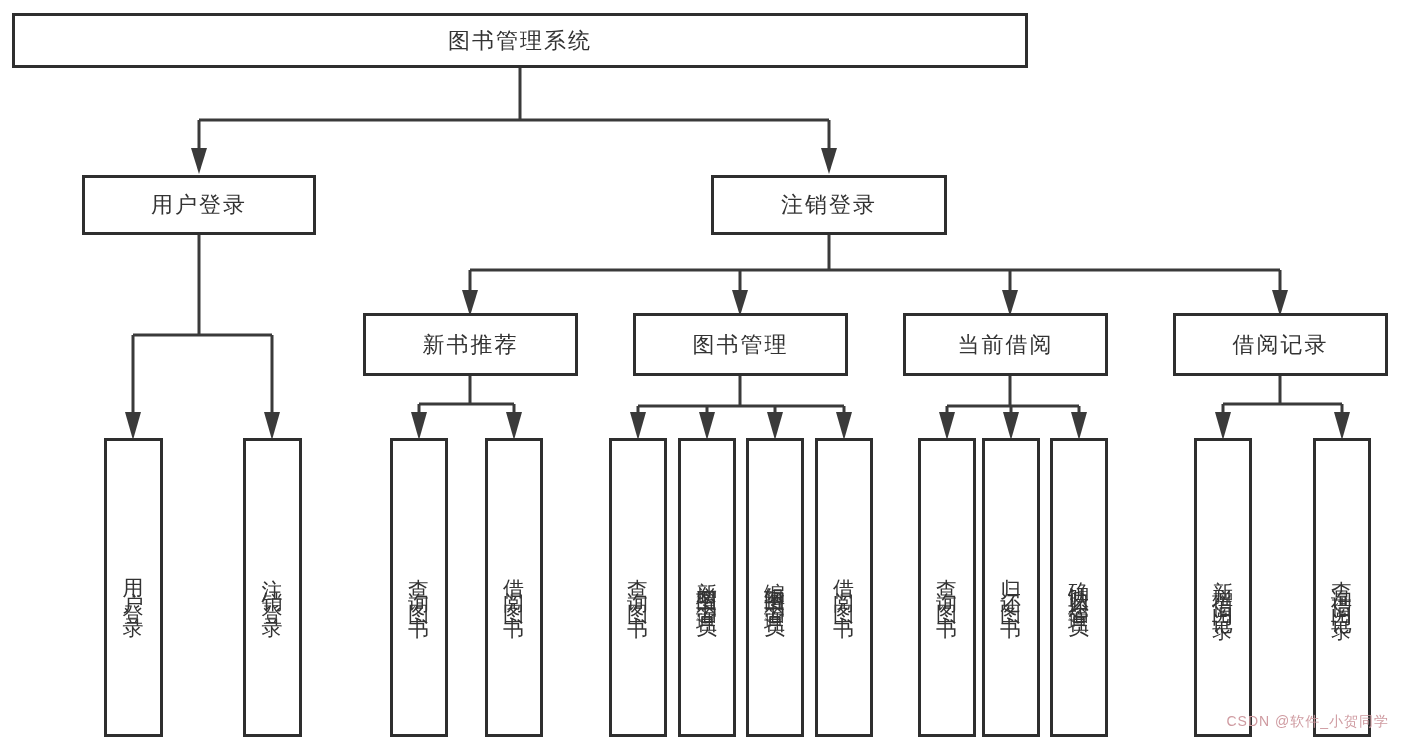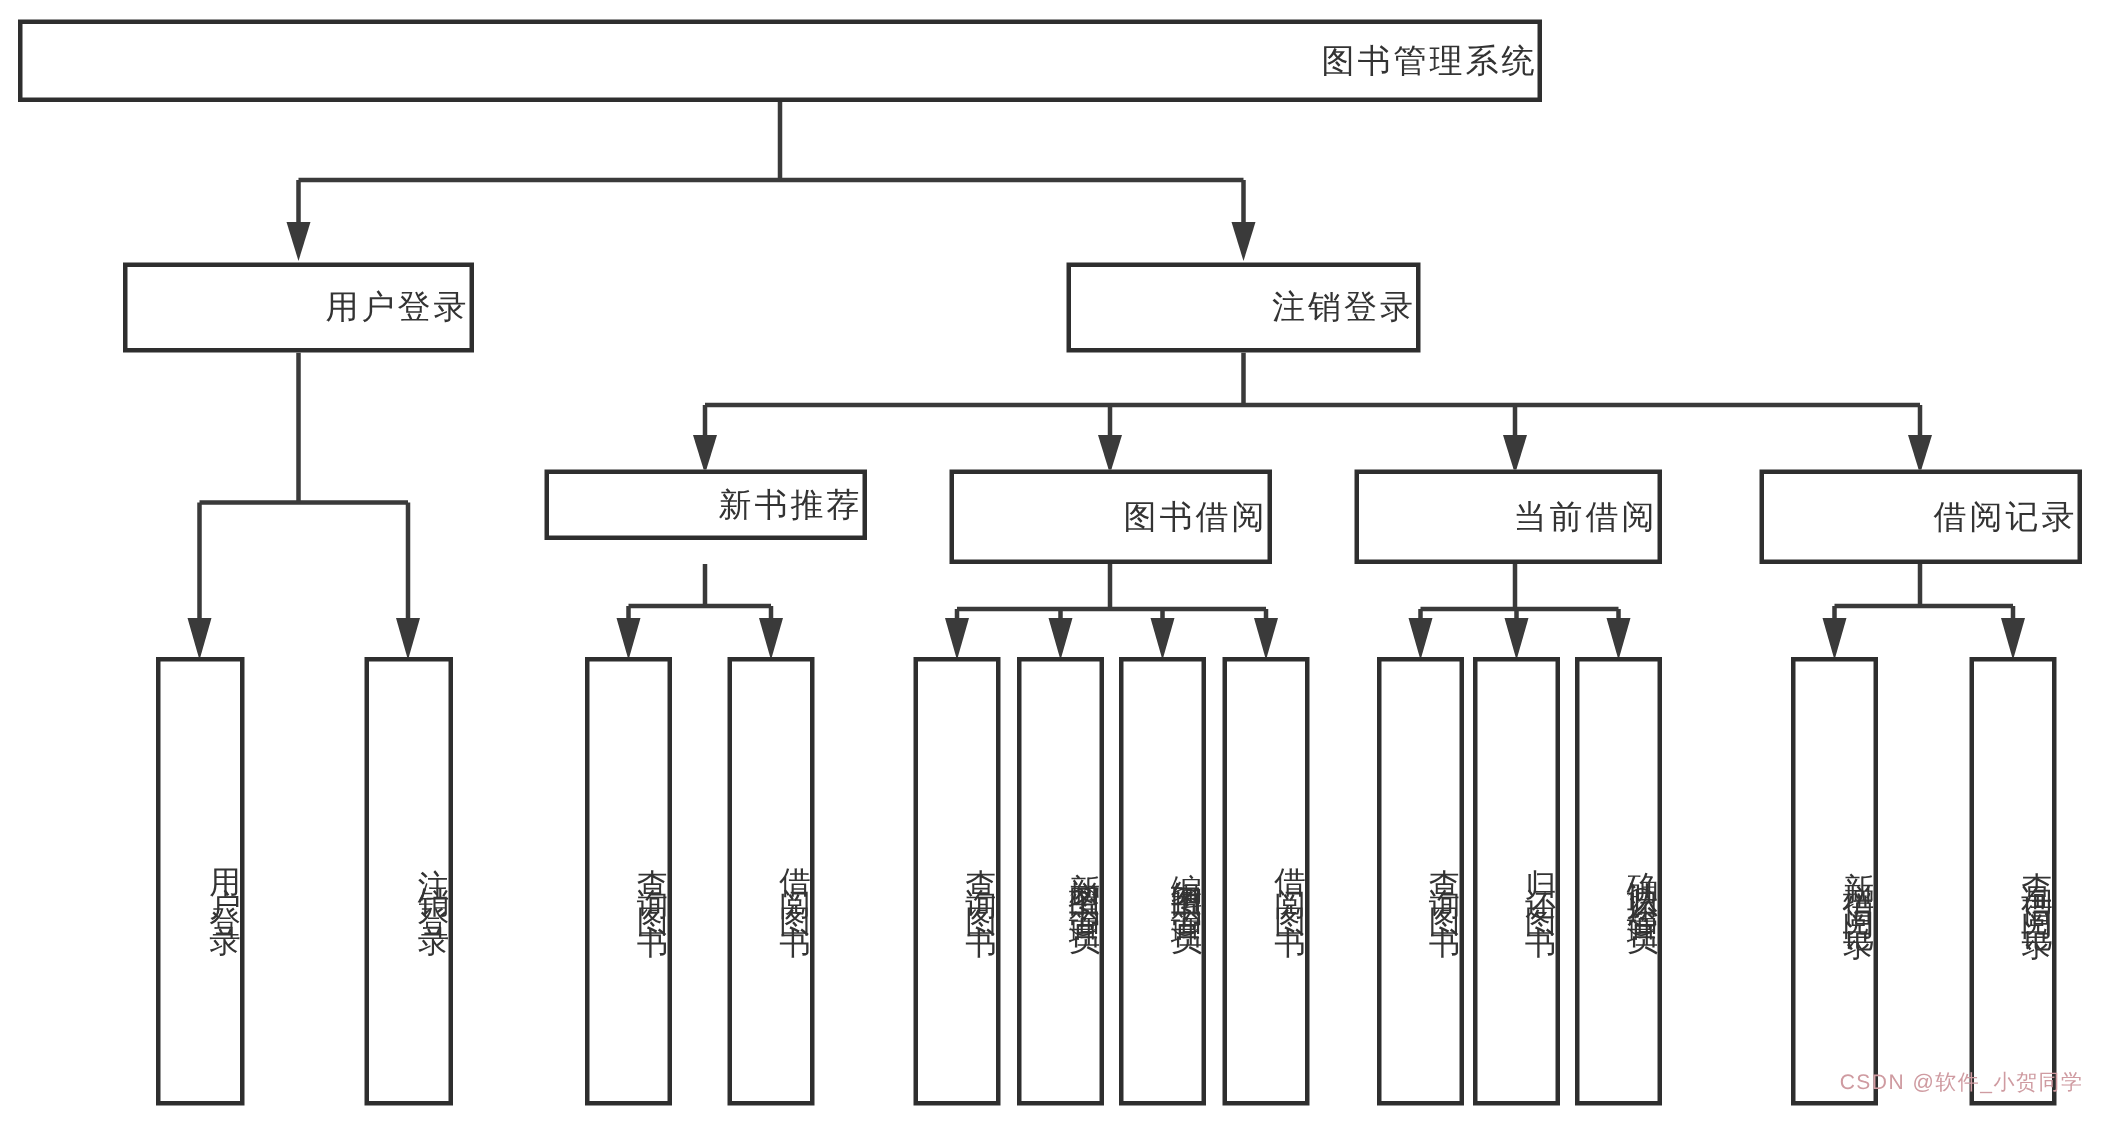--- a/index.html
+++ b/index.html
@@ -3,21 +3,21 @@
 <meta charset="utf-8">
 <style>
   html,body{margin:0;padding:0;background:#ffffff;}
   .canvas{
     position:relative;width:1405px;height:747px;background:#ffffff;
     font-family:"Liberation Sans","DejaVu Sans",sans-serif;overflow:hidden;
   }
   svg.connectors{position:absolute;left:0;top:0;z-index:1;}
   .node{
     position:absolute;box-sizing:border-box;background:#ffffff;
-    border:3px solid #2e2e2e;display:flex;align-items:center;justify-content:flex-end;
+    border:3px solid #2e2e2e;display:flex;align-items:center;justify-content:center;
     z-index:2;color:#333333;
   }
   .hbox span{font-size:22px;letter-spacing:2px;white-space:nowrap;}
   .vbox span{
     writing-mode:vertical-rl;text-orientation:mixed;
     font-size:21px;line-height:1;white-space:nowrap;
   }
   .v4 span{letter-spacing:13px;}
   .v6 span{letter-spacing:8px;}
   .v9 span{letter-spacing:5px;}
@@ -75,25 +75,25 @@
     <span>图书管理系统</span>
   </div>
 
   <div class="node hbox" style="left:82px;top:175px;width:234px;height:60px;">
     <span>用户登录</span>
   </div>
   <div class="node hbox" style="left:711px;top:175px;width:236px;height:60px;">
     <span>注销登录</span>
   </div>
 
-  <div class="node hbox" style="left:363px;top:313px;width:215px;height:47px;">
+  <div class="node hbox" style="left:363px;top:313px;width:215px;height:63px;">
     <span>新书推荐</span>
   </div>
   <div class="node hbox" style="left:633px;top:313px;width:215px;height:63px;">
-    <span>图书借阅</span>
+    <span>图书管理</span>
   </div>
   <div class="node hbox" style="left:903px;top:313px;width:205px;height:63px;">
     <span>当前借阅</span>
   </div>
   <div class="node hbox" style="left:1173px;top:313px;width:215px;height:63px;">
     <span>借阅记录</span>
   </div>
 
   <div class="node vbox v4" style="left:104px;top:438px;width:59px;height:299px;">
     <span>用户登录</span>

